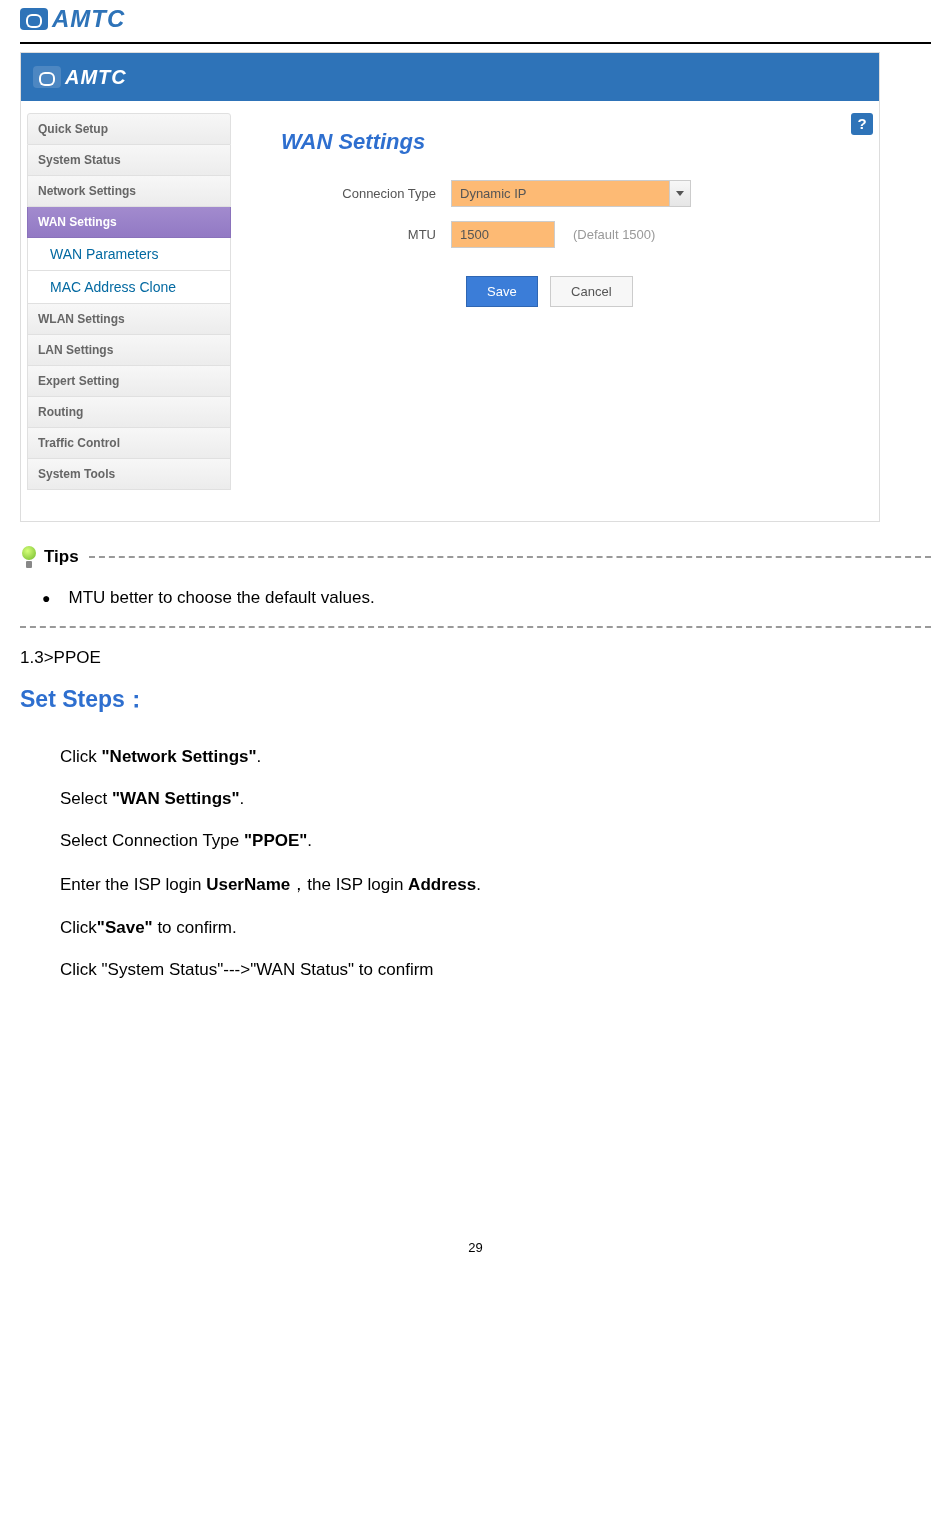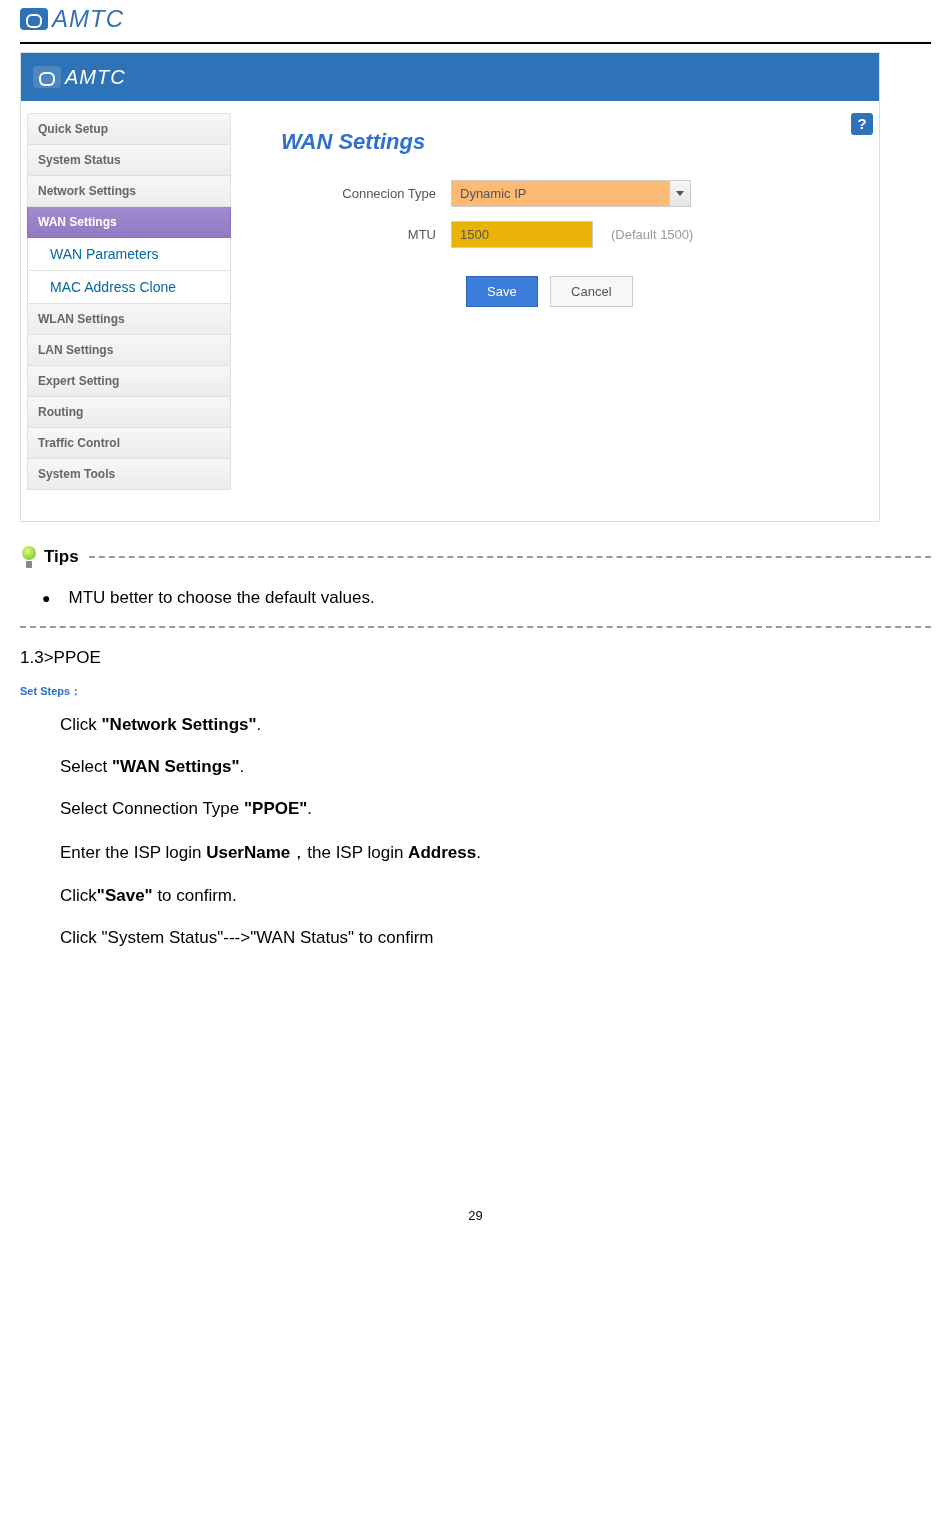--- a/index.html
+++ b/index.html
@@ -13,21 +13,21 @@
     }
     .header-logo {
       padding: 5px 0 8px 0;
       border-bottom: 2px solid #000;
       margin-bottom: 8px;
     }
     .amtc-logo {
       display: inline-flex;
       align-items: center;
       color: #2e73b8;
-      font-weight: normal;
+      font-weight: bold;
       font-style: italic;
       font-size: 24px;
       letter-spacing: 1px;
       justify-content: space-between;
     }
     .amtc-logo-icon {
       display: inline-block;
       width: 28px;
       height: 22px;
       background: #2e73b8;
@@ -140,23 +140,23 @@
     }
     .form-label {
       width: 170px;
       text-align: right;
       padding-right: 15px;
     }
     .form-input {
       border: 1px solid #ccc;
       padding: 5px 8px;
       font-size: 13px;
-      width: 142px;
+      width: 104px;
       color: #555;
-      background: #eab308;
+      background: #fdba74;
     }
     .form-select {
       border: 1px solid #ccc;
       padding: 5px 8px;
       font-size: 13px;
       width: 240px;
       color: #555;
       background: #fdba74;
       position: relative;
     }
@@ -253,22 +253,22 @@
       margin-top: 2px;
     }
     .dash-line { border-top: 2px dashed #999; margin: 8px 0; }
     .section-heading {
       font-size: 17px;
       margin: 20px 0 16px 0;
     }
     .set-steps {
       color: #2e6fcf;
       font-weight: bold;
-      font-size: 11px;
-      margin-bottom: 16px;
+      font-size: 23px;
+      margin-bottom: 32px;
     }
     .step-list {
       list-style: none;
       padding: 0;
       margin: 0;
     }
     .step-list li {
       font-size: 17px;
       margin-bottom: 22px;
       padding-left: 40px;

